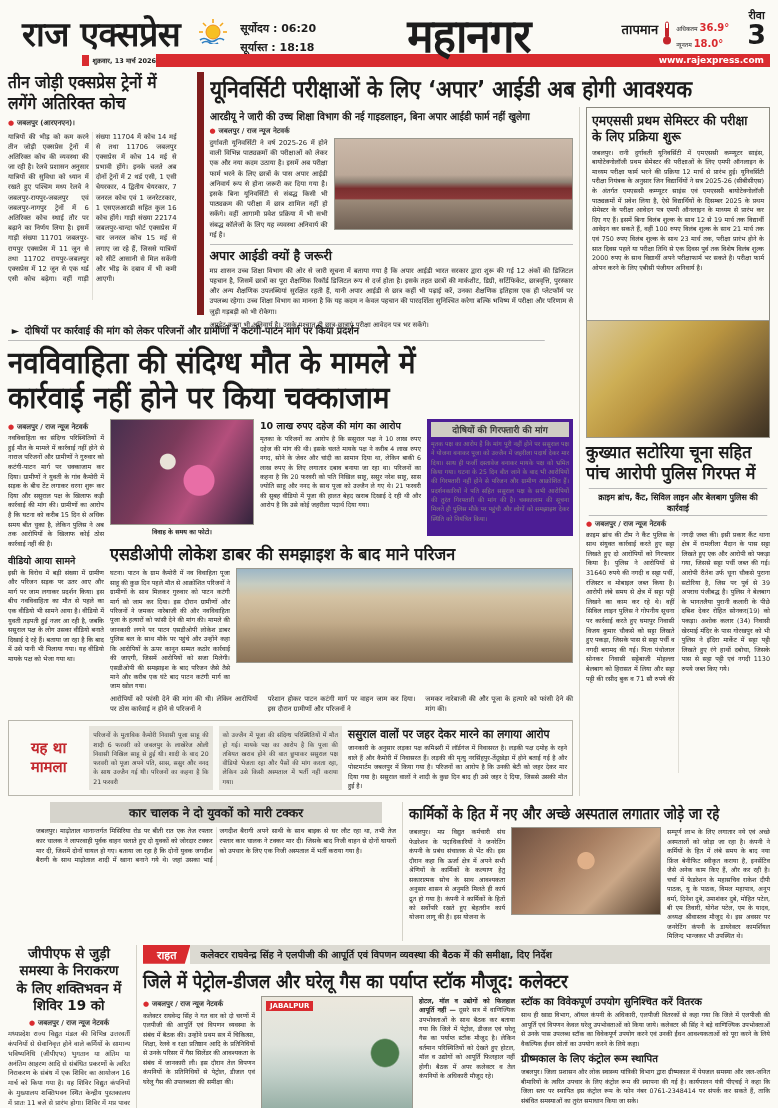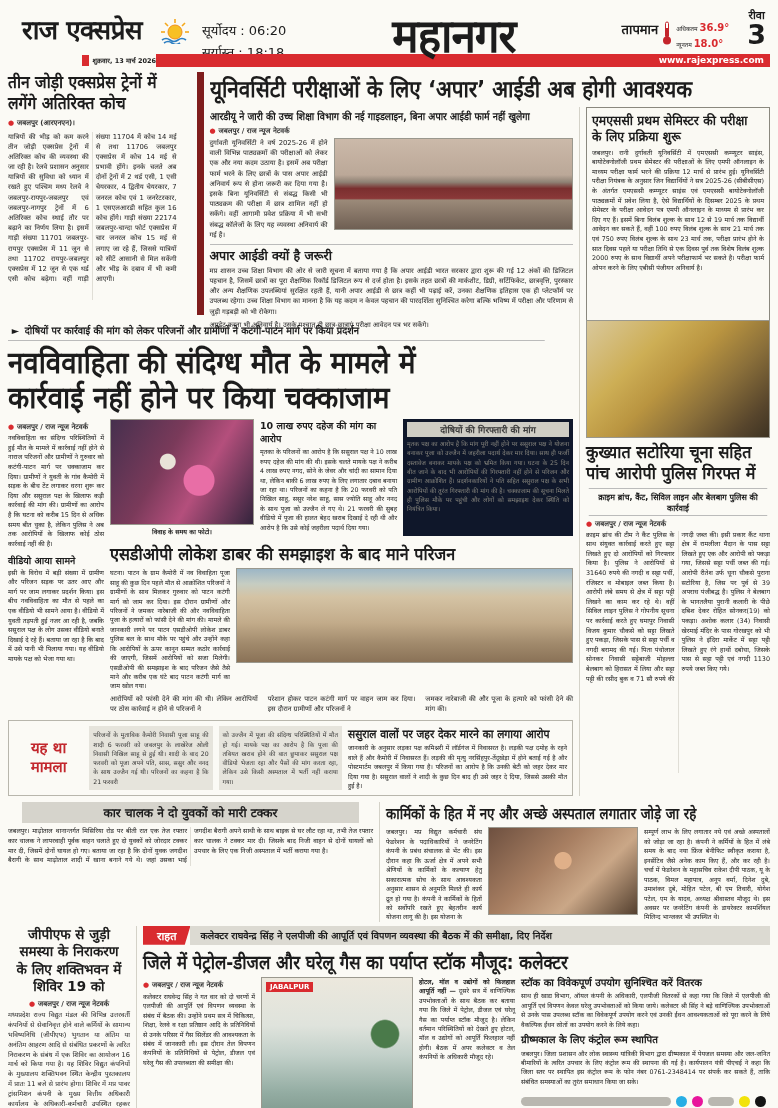--- a/index.html
+++ b/index.html
@@ -5,23 +5,23 @@
   * { margin:0; padding:0; box-sizing:border-box; }
   html,body { background:#888; }
   .page {
     width:778px; height:1108px; margin:0 auto; overflow:hidden;
     background:#fbfaf5; color:#1c1c1c;
     font-family:"DejaVu Sans", sans-serif;
     position:relative; padding:6px 8px 0 8px;
   }
   
   .masthead { display:flex; align-items:flex-start; padding:2px 2px 0 14px; height:46px; }
-  .brand { font-size:26px; font-weight:bold; letter-spacing:-.5px; line-height:1.1; margin-top:8px; }
+  .brand { font-size:34px; font-weight:bold; letter-spacing:-.5px; line-height:1.1; margin-top:8px; }
   .sun-wrap { display:flex; align-items:center; margin:10px 6px 0 18px; }
-  .sun-times { font-size:13px; font-weight:normal; line-height:1.7; margin:12px 0 0 6px; }
+  .sun-times { font-size:11px; font-weight:bold; line-height:1.7; margin:12px 0 0 6px; }
   .edition { font-size:44px; font-weight:bold; letter-spacing:-1px; margin:-4px auto 0 auto; transform:scaleY(1.05); }
   .temp-wrap { display:flex; align-items:flex-start; margin:12px 8px 16px 0; }
   .temp-label { font-size:13px; font-weight:bold; margin-right:3px; }
   .temp-vals { font-size:6px; line-height:1.6; margin-left:3px; }
   .temp-vals b { color:#d92b2f; font-size:10px; }
   .city-page { text-align:center; margin:2px 2px 0 10px; line-height:1; }
   .city-page .city { font-size:11px; font-weight:bold; }
   .city-page .pg { font-size:27px; font-weight:bold; }
   .mast-bottom { display:flex; align-items:center; height:16px; }
   .date-cell { width:148px; display:flex; align-items:center; justify-content:flex-end; }
@@ -67,21 +67,21 @@
   .mcol1 { width:96px; }
   .subh { font-size:9.5px; font-weight:bold; margin:4px 0 2px; }
   .mcol-rest { flex:1; }
   .mrow1 { display:flex; gap:6px; }
   .wed-wrap { width:144px; }
   .wed-photo { height:106px; background:
      radial-gradient(circle at 62% 58%, #e86ea6 0 14%, rgba(0,0,0,0) 15%),
      radial-gradient(circle at 40% 40%, #e8e2d8 0 7%, rgba(0,0,0,0) 8%),
      linear-gradient(120deg,#46304e 0%,#7a3a5a 38%,#b44f7c 62%,#33243c 100%); }
   .dowry { flex:1; }
-  .demand-box { width:170px; background:#0f172a; padding:3px 4px; }
+  .demand-box { width:146px; background:#4c1d95; padding:3px 4px; }
   .demand-box h4 { font-size:9px; font-weight:bold; text-align:center; color:#3a3a3a; background:#cfcdc4; margin-bottom:2px; padding:1px 0; }
   .demand-box .body-txt { color:#8a887f; font-size:6.2px; }
   .sdop-h { font-size:17px; font-weight:bold; margin:6px 0 3px; transform:scaleX(.95); transform-origin:0 50%; white-space:nowrap; }
   .mrow2 { display:flex; gap:6px; }
   .ghatna { width:120px; }
   .crowd-photo { flex:1; height:95px; background:
      linear-gradient(180deg,#9cb6c6 0%,#c6cdc2 16%,#d4c3a4 30%,#c2ab8a 58%,#a18a6c 80%,#8a7257 100%); }
   .cap-row { display:flex; gap:10px; margin-top:3px; }
   .cap-row .body-txt { flex:1; }
   .mamla-box { display:flex; gap:6px; border:1px solid #b8b6ac; margin-top:6px; padding:5px; align-items:stretch; }
@@ -91,21 +91,21 @@
   .sasural h3 { font-size:11.5px; font-weight:bold; margin-bottom:2px; transform:scaleX(.92); transform-origin:0 50%; white-space:nowrap; }
   
   .right-col { width:190px; padding-left:6px; }
   .satta-photo { height:118px; background:
      linear-gradient(135deg,#d9c89c 0%,#cdae55 30%,#b99440 48%,#8a6f3a 68%,#57452c 88%,#3d3322 100%); }
   .right-col h2 { font-size:17px; line-height:1.25; font-weight:bold; margin-top:4px; transform:scaleX(.95); transform-origin:0 0; }
   .right-sub { font-size:8.2px; font-weight:bold; text-align:center; border-top:1px solid #bbb; border-bottom:1px solid #bbb; padding:2px 0; margin:3px 0; transform:scaleX(.97); }
   .satta-body { height:242px; overflow:hidden; }
   
   .band-a { display:flex; margin-top:6px; }
-  .car-art { width:372px; padding-right:6px; border-right:1px solid #d4d2c8; }
+  .car-art { width:372px; padding-right:6px; border-right:1px solid #d4d2c8;margin-left:28px; }
   .car-art .bar-h { background:#d6d4cc; font-size:12px; font-weight:bold; text-align:center; padding:2px 0; margin:0 14px 4px 14px; }
   .karmik { flex:1; padding-left:6px; }
   .karmik h2 { font-size:15.5px; font-weight:bold; transform:scaleX(.86); transform-origin:0 50%; white-space:nowrap; margin-bottom:3px; }
   .karmik-row { display:flex; gap:6px; }
   .karmik-row .tL { width:96px; }
   .karmik-photo { width:150px; height:88px; background:
      radial-gradient(circle at 50% 38%, #e0b089 0 9%, rgba(0,0,0,0) 10%),
      linear-gradient(135deg,#6e5040 0%,#a87f62 40%,#caa787 66%,#54402f 100%); }
   .karmik-row .tR { flex:1; }
   .band-b { display:flex; margin-top:4px; }

